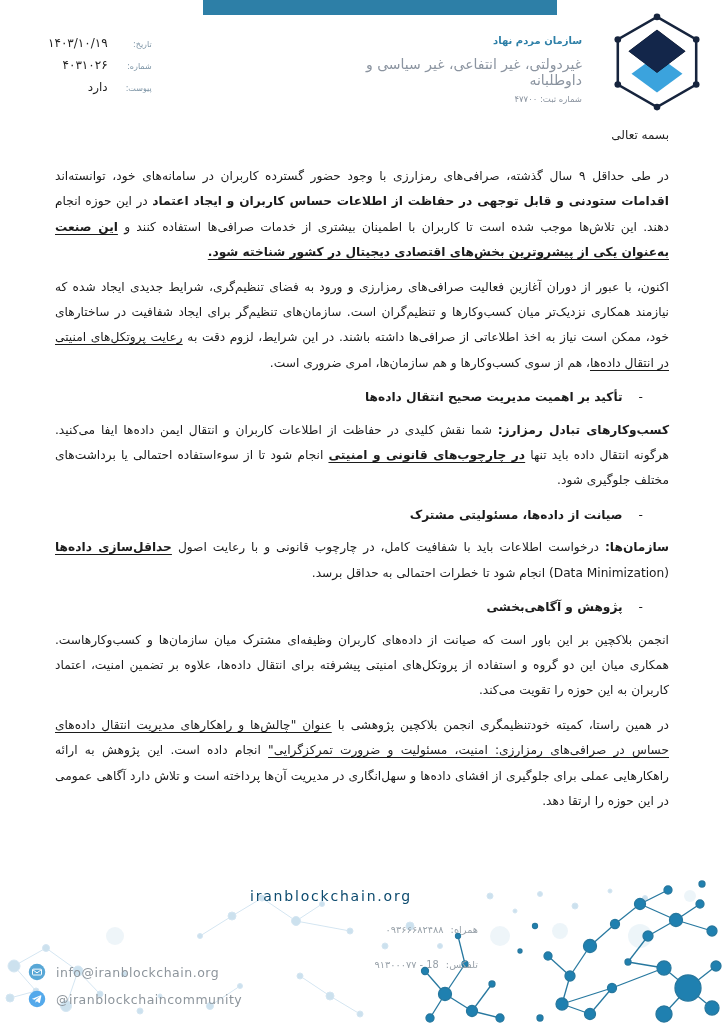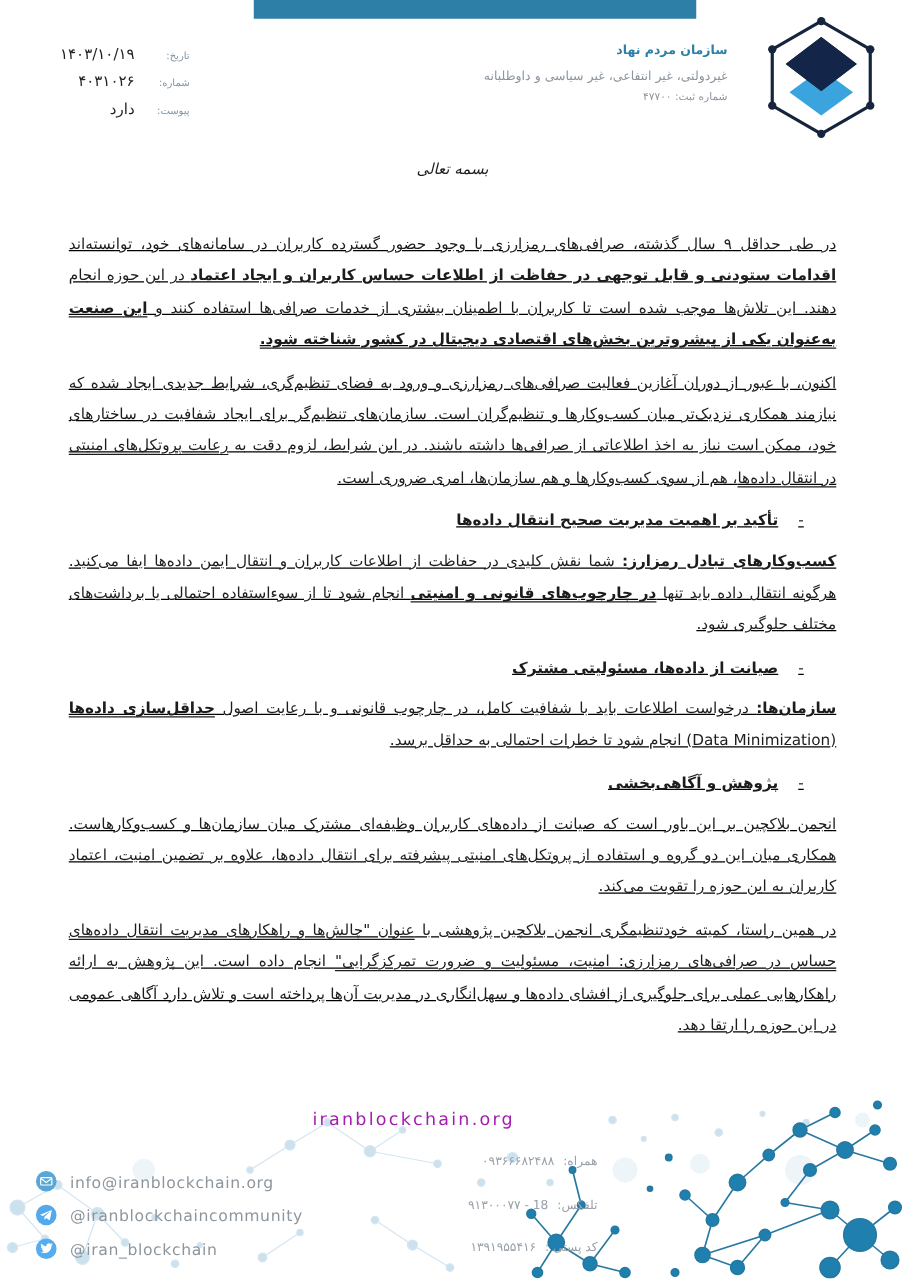--- a/index.html
+++ b/index.html
@@ -4,47 +4,47 @@
 <style>
   html,body{margin:0;padding:0;background:#e8e8e8;}
   .page{position:relative;width:724px;height:1024px;background:#ffffff;margin:0 auto;
         font-family:"DejaVu Sans",sans-serif;overflow:hidden;}
   
   .top-bar{position:absolute;left:203px;top:0;width:354px;height:15px;background:#2d7fa7;}
   .logo{position:absolute;top:13px;right:16px;width:102px;height:98px;}
   .org-block{position:absolute;top:30px;right:142px;width:250px;direction:rtl;text-align:right;}
   .org-name{font-size:15.5px;font-weight:bold;color:#1c2b4a;}
   .org-type{font-size:10px;font-weight:bold;color:#2d7fa7;margin-top:5px;}
-  .org-desc{font-size:10px;color:#8b94a0;margin-top:10px;}
+  .org-desc{font-size:14px;color:#8b94a0;margin-top:10px;}
   .org-reg{font-size:8.5px;color:#8b94a0;margin-top:6px;}
   .meta{position:absolute;top:36px;left:48px;direction:rtl;}
   .meta-row{display:flex;align-items:baseline;gap:8px;margin-bottom:8px;}
   .meta-label{font-size:8px;color:#7e95a6;width:36px;flex:none;}
   .meta-value{font-size:12px;color:#1f1f1f;white-space:nowrap;}
   
   .main{position:absolute;top:128px;left:55px;right:55px;direction:rtl;z-index:2;}
-  .bismillah{text-align:center;font-size:12px;color:#1f1f1f;font-style:italic;}
+  .bismillah{font-size:12px;color:#1f1f1f;}
   .subject{margin-top:36px;text-align:center;font-weight:bold;font-size:12.5px;
            line-height:26px;color:#111;}
   .subject .line2{white-space:nowrap;}
-  #body-blocks{margin-top:41px;text-decoration:underline;}
+  #body-blocks{margin-top:22px;}
   .block{font-size:12.2px;line-height:25.4px;color:#1c1c1c;text-align:justify;}
   .paragraph{margin:0 0 9px;}
   .bullet{font-weight:bold;margin:6px 26px 7px 0;}
   .bullet::before{content:"-";margin-left:16px;font-weight:normal;}
   .b{font-weight:bold;}
   .u{text-decoration:underline;text-underline-offset:3px;}
   
   .footer{position:absolute;left:0;bottom:0;width:724px;height:148px;z-index:1;}
   .pattern{position:absolute;left:0;top:0;}
   .socials{position:absolute;left:28px;bottom:16px;display:flex;flex-direction:column;gap:9px;z-index:3;}
   .social-row{display:flex;align-items:center;gap:10px;text-align:center;}
   .social-row .handle{font-size:12.5px;color:#8d959c;letter-spacing:.5px;}
   .contact{position:absolute;left:250px;top:12px;width:228px;direction:rtl;text-align:right;z-index:3;}
-  .website{direction:ltr;text-align:left;font-size:14px;color:#a21caf;letter-spacing:1.8px;margin-bottom:4px;}
+  .website{direction:ltr;text-align:left;font-size:14px;color:#0c4a6e;letter-spacing:1.8px;margin-bottom:4px;}
   .contact-line{font-size:9.8px;color:#98a1a9;line-height:16.5px;margin-top:18px;text-align:justify;}
   .contact-line .lbl{margin-left:4px;}
 </style>
 </head>
 <body>
 
 <div class="page">
 
   <div class="top-bar"></div>
 
@@ -229,39 +229,28 @@
         </svg>
         <span class="handle">info@iranblockchain.org</span>
       </div>
       <div class="social-row">
         <svg width="18" height="18" viewBox="0 0 24 24">
           <circle cx="12" cy="12" r="11" fill="#54a9eb"></circle>
           <path fill="#ffffff" d="m5.8 11.6 11.2-4.6c.5-.2 1 .1.8.9l-1.9 8.9c-.1.6-.5.7-1 .4l-2.9-2.1-1.4 1.3c-.2.2-.4.3-.7.3l.2-2.9 5.3-4.8c.2-.2 0-.3-.3-.1l-6.6 4.1-2.8-.9c-.6-.2-.6-.6.1-.8z"></path>
         </svg>
         <span class="handle">@iranblockchaincommunity</span>
       </div>
-      <div class="social-row">
-        <svg width="18" height="18" viewBox="0 0 24 24">
-          <circle cx="12" cy="12" r="11" fill="#55acee"></circle>
-          <path fill="#ffffff" d="M19 7.3c-.5.2-1 .4-1.6.4.6-.3 1-.9 1.2-1.5-.5.3-1.1.5-1.7.7-.5-.5-1.2-.9-2-.9-1.5 0-2.7 1.2-2.7 2.7 0 .2 0 .4.1.6-2.3-.1-4.3-1.2-5.6-2.9-.2.4-.4.9-.4 1.4 0 .9.5 1.8 1.2 2.2-.4 0-.9-.1-1.2-.3 0 1.3.9 2.4 2.2 2.7-.2.1-.5.1-.7.1-.2 0-.3 0-.5-.1.3 1.1 1.3 1.9 2.5 1.9-.9.7-2.1 1.1-3.3 1.1h-.6c1.2.8 2.6 1.2 4.1 1.2 4.9 0 7.6-4.1 7.6-7.6v-.3c.5-.4 1-.9 1.4-1.4z"></path>
-        </svg>
-        <span class="handle">@iran_blockchain</span>
-      </div>
     </div>
 
     <div class="contact">
       <div class="website">iranblockchain.org</div>
       <div class="contact-line">
         <span class="lbl">همراه:</span>
         <span>۰۹۳۶۶۶۸۲۴۸۸</span>
       </div>
       <div class="contact-line">
         <span class="lbl">تلفکس:</span>
         <span>18 - ۹۱۳۰۰۰۷۷</span>
       </div>
-      <div class="contact-line">
-        <span class="lbl">کد پستی :</span>
-        <span>۱۳۹۱۹۵۵۴۱۶</span>
-      </div>
     </div>
   </div>
 
 </div>
 
 </body></html>

